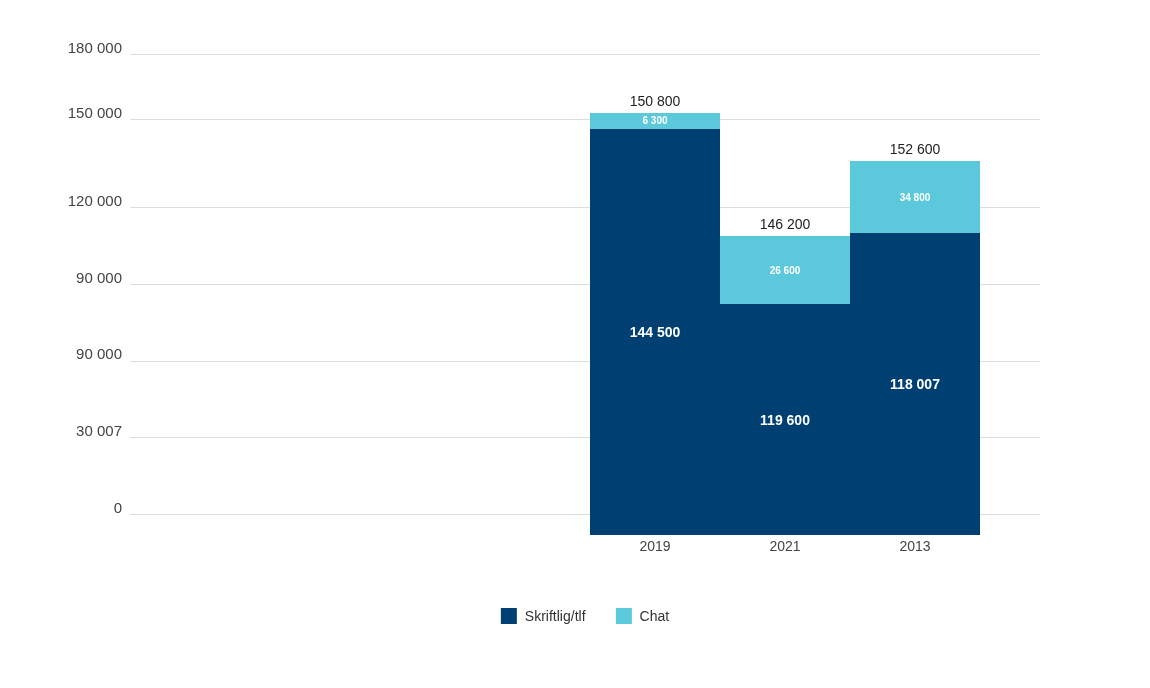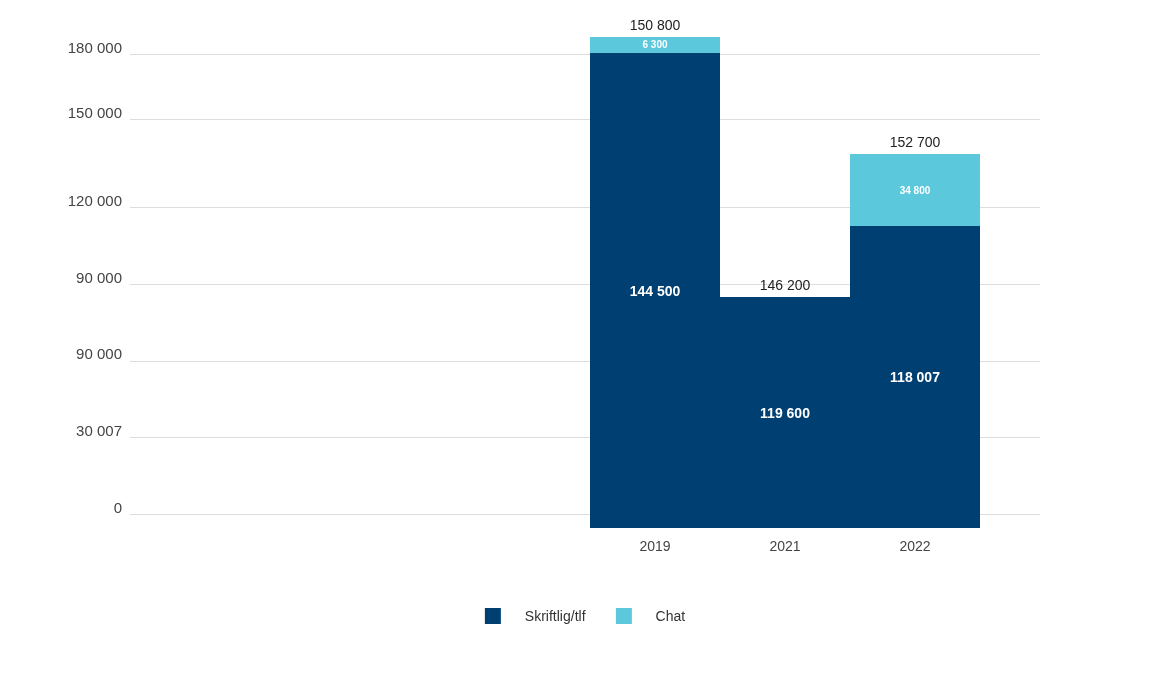--- a/index.html
+++ b/index.html
@@ -90,38 +90,38 @@
       display: flex;
       align-items: center;
       justify-content: center;
       color: #fff;
       font-size: 14px;
       font-weight: bold;
     }
     .x-label {
       font-size: 14px;
       color: #444;
-      margin-top: 10px;
+      margin-top: 3px;
     }
     
     .legend {
       position: absolute;
       bottom: -70px;
       left: 50%;
       transform: translateX(-50%);
       display: flex;
       align-items: center;
       gap: 30px;
       font-size: 14px;
       color: #333;
     }
     .legend-item {
       display: flex;
       align-items: center;
-      gap: 24px;
+      gap: 8px;
     }
     .legend-box {
       width: 16px;
       height: 16px;
     }
   </style>
 </head>
 <body>
 
 <div class="chart-container">
@@ -150,43 +150,44 @@
           <span class="y-label">0</span>
         </div>
       </div>
 
     <div class="bars-area" id="bars-area">
         <div class="bar-group">
           <div class="bar-wrapper">
             <div class="total-label">150 800</div>
             <div class="bar-stack">
               <div class="bar-chat" style="height: 16.1px;">6 300</div>
-              <div class="bar-skriftlig" style="height: 475px;">144 500</div>
+              <div class="bar-skriftlig" style="height: 406px;">144 500</div>
             </div>
           </div>
           <div class="x-label">2019</div>
         </div>
         <div class="bar-group">
           <div class="bar-wrapper">
             <div class="total-label">146 200</div>
             <div class="bar-stack">
+              <div class="bar-chat" style="height: 67.9778px;">26 600</div>
               <div class="bar-skriftlig" style="height: 231px;">119 600</div>
             </div>
           </div>
           <div class="x-label">2021</div>
         </div>
         <div class="bar-group">
           <div class="bar-wrapper">
-            <div class="total-label">152 700</div>
+            <div class="total-label">152 600</div>
             <div class="bar-stack">
               <div class="bar-chat" style="height: 72px;">34 800</div>
               <div class="bar-skriftlig" style="height: 301.556px;">118 007</div>
             </div>
           </div>
-          <div class="x-label">2022</div>
+          <div class="x-label">2013</div>
         </div>
       </div>
 
     <div class="legend" id="legend">
         <div class="legend-item">
           <div class="legend-box" style="background: rgb(0, 63, 114);"></div>
           <span>Skriftlig/tlf</span>
         </div>
         <div class="legend-item">
           <div class="legend-box" style="background: rgb(91, 200, 220);"></div>

